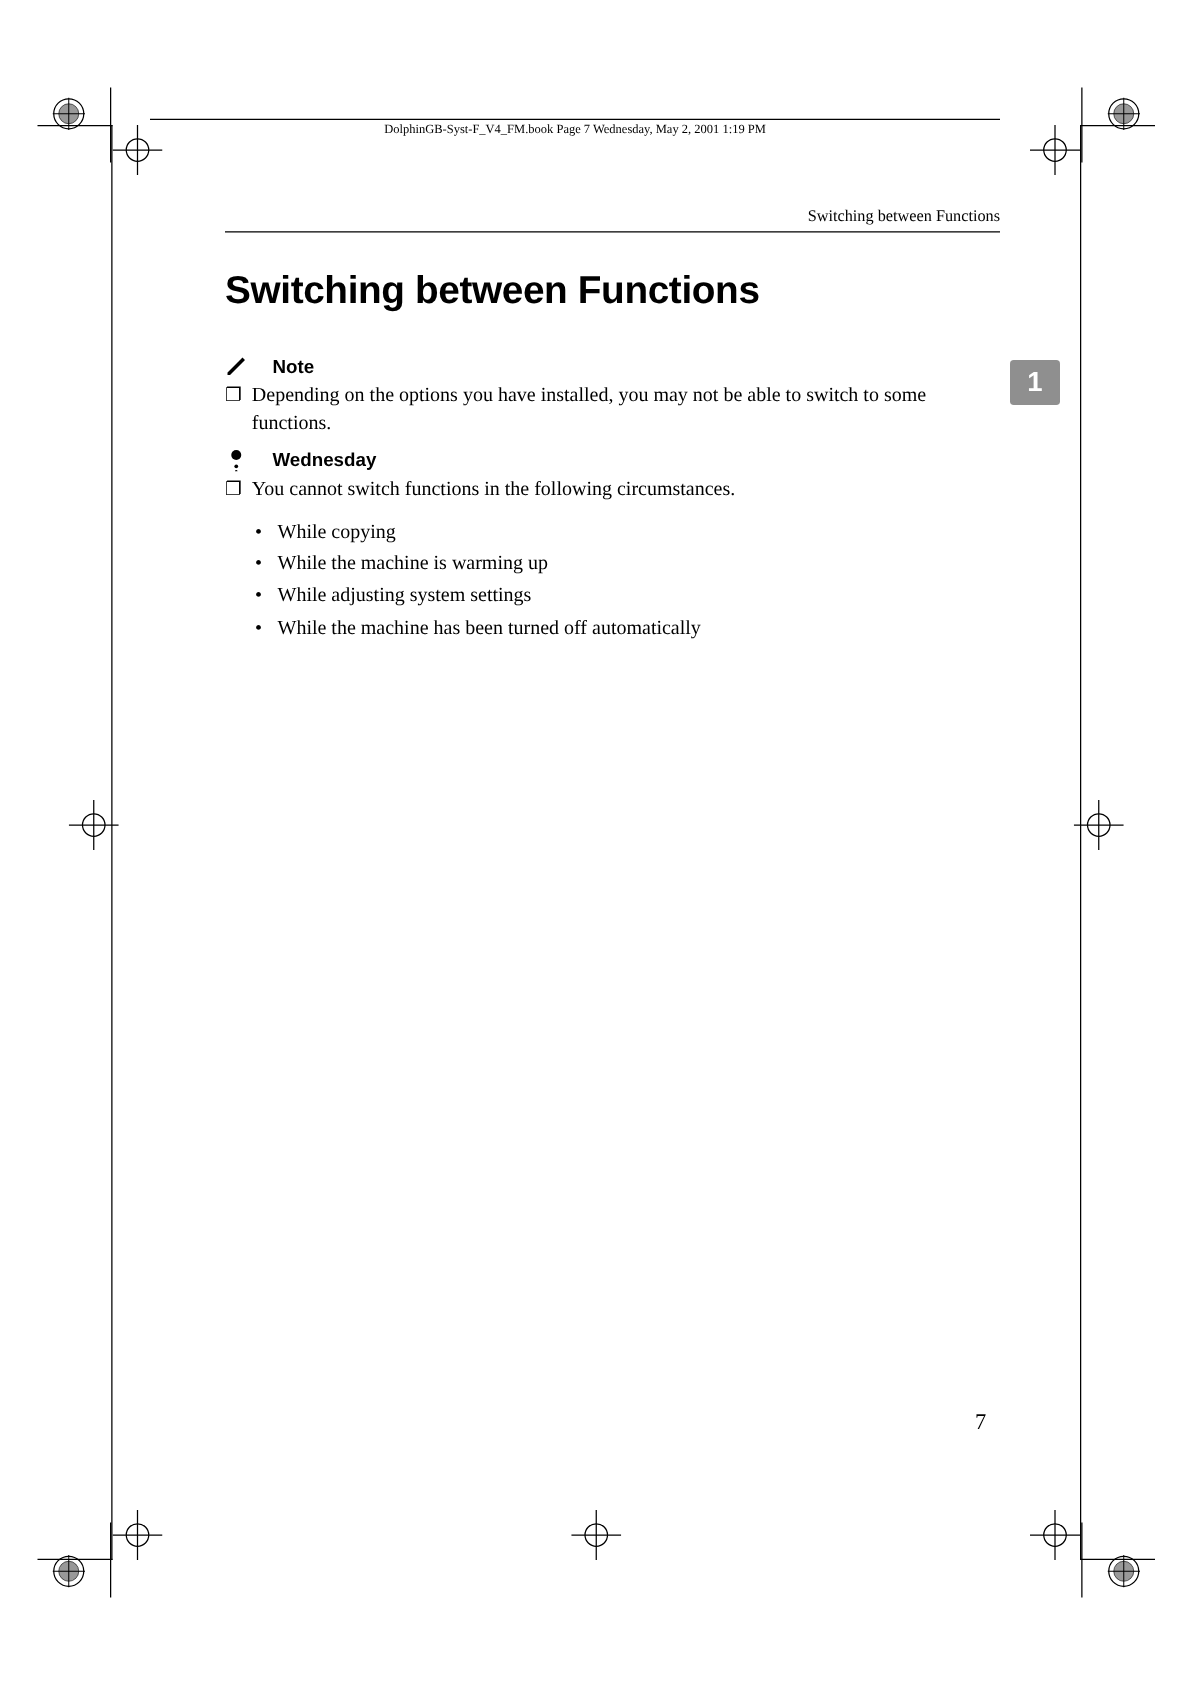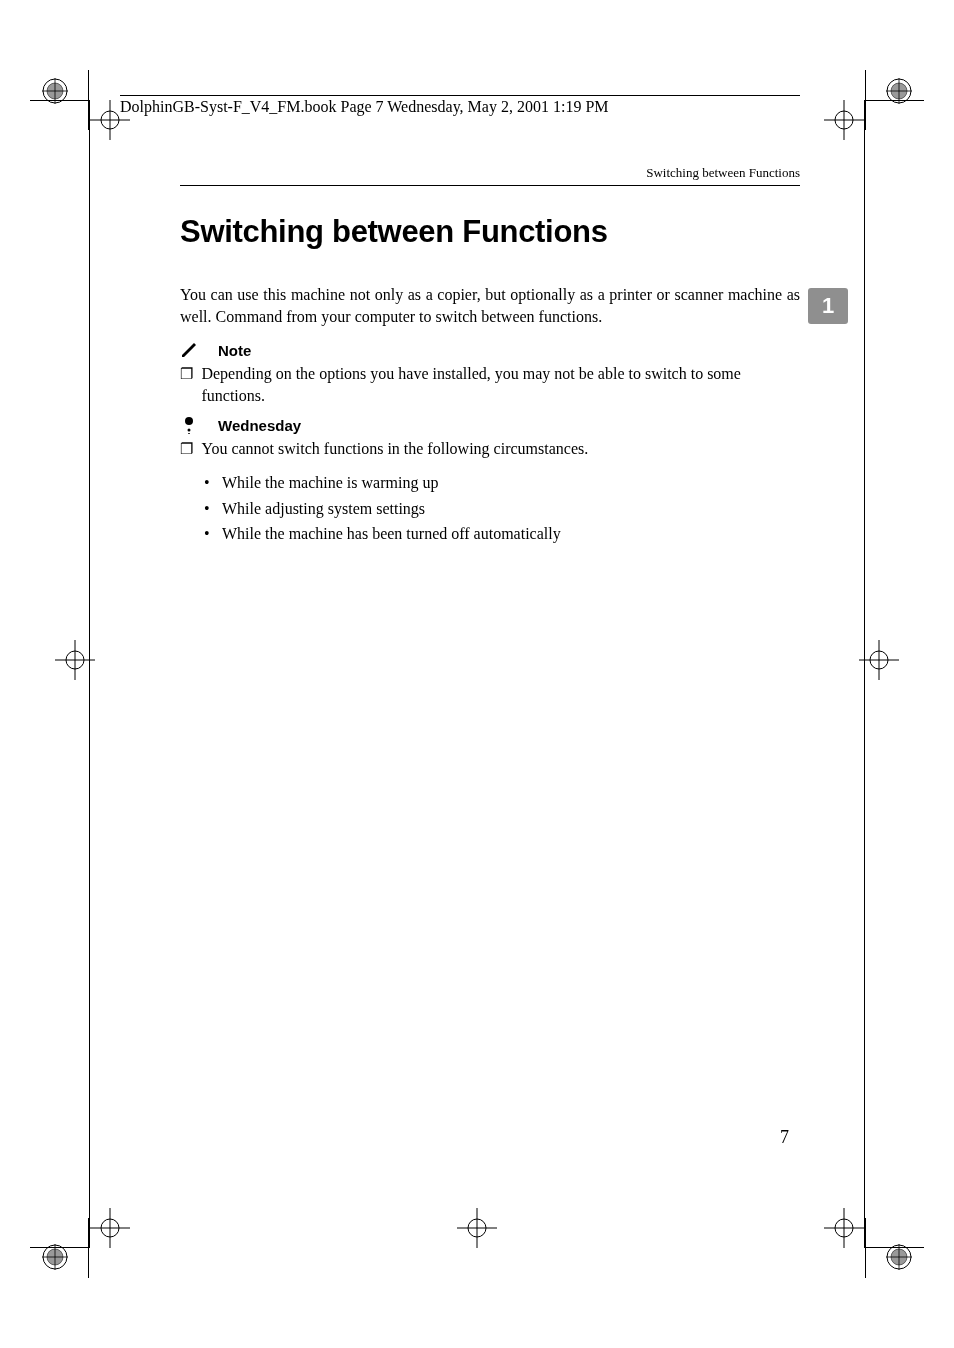--- a/index.html
+++ b/index.html
@@ -15,21 +15,21 @@
   
   .crop-h { position: absolute; height: 1px; background: #000; }
   .crop-v { position: absolute; width: 1px; background: #000; }
 
   
   .inner-vline { position: absolute; width: 1px; background: #000; }
 
   
   .book-info-wrap { position: absolute; left: 120px; top: 95px; width: 680px; }
   .book-info-rule { border-top: 1px solid #000; width: 100%; height: 0; }
-  .book-info-text { font-family: 'Times New Roman', serif; font-size: 16px; color: #000; margin-top: 2px; }
+  .book-info-text { font-family: 'Times New Roman', serif; font-size: 10px; color: #000; margin-top: 2px; text-align: center; }
 
   
   .content { position: absolute; left: 180px; top: 165px; width: 620px; }
 
   .running-head { text-align: right; font-family: Georgia, serif; font-size: 13px; border-bottom: 1px solid #000; padding-bottom: 4px; margin-bottom: 28px; }
 
   .title { font-family: Arial, Helvetica, sans-serif; font-weight: 700; font-size: 31px; letter-spacing: -0.3px; margin-bottom: 34px; }
 
   .body-para { font-family: Georgia, 'Palatino Linotype', serif; font-size: 16px; line-height: 1.35; text-align: justify; margin-bottom: 14px; }
 
@@ -164,21 +164,20 @@
   <div class="book-info-rule"></div>
   <div class="book-info-text">DolphinGB-Syst-F_V4_FM.book  Page 7  Wednesday, May 2, 2001  1:19 PM</div>
 </div>
 
 <div class="content">
 
   <div class="running-head">Switching between Functions</div>
 
   <h1 class="title">Switching between Functions</h1>
 
-  <p class="body-para">You can use this machine not only as a copier, but optionally as a printer or scanner machine as well. Command from your computer to switch between functions.</p>
 
   <div class="heading-row">
     <span class="heading-icon">
       <svg viewBox="0 0 18 18">
           <path d="M2 14 L12 4 L14 6 L4 16 L2 16 Z M12 4 L14 2 L16 4 L14 6 Z" fill="#000"></path>
         </svg>
     </span>
     <span class="heading-label">Note</span>
   </div>
   <ul class="checklist">
@@ -198,20 +197,21 @@
     </span>
     <span class="heading-label">Wednesday</span>
   </div>
   <ul class="checklist">
     <li>
       <span class="sym">❐</span>
       <span class="txt">You cannot switch functions in the following circumstances.</span>
     </li>
   </ul>
   <ul class="bullets">
+    <li>While copying</li>
     <li>While the machine is warming up</li>
     <li>While adjusting system settings</li>
     <li>While the machine has been turned off automatically</li>
   </ul>
 
 </div>
 
 <div class="side-tab">
   <span>1</span>
 </div>

